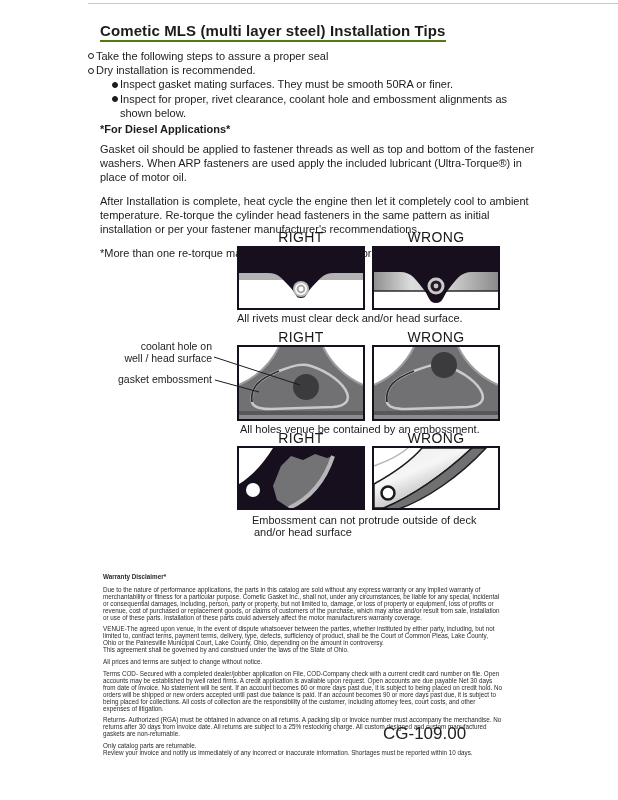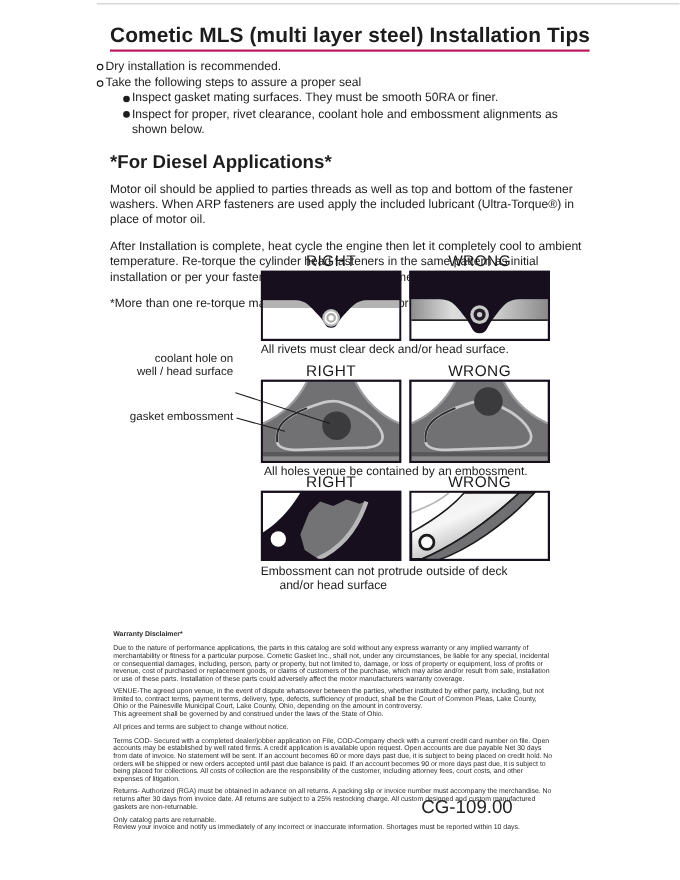--- a/index.html
+++ b/index.html
@@ -5,33 +5,33 @@
   html,body { margin:0; padding:0; background:#ffffff; }
   .page {
     position:relative; width:618px; height:800px; background:#ffffff;
     font-family:"Liberation Sans", sans-serif; color:#1c1c1c; overflow:hidden;
   }
   .topline { position:absolute; left:88px; top:3px; width:530px; height:1px; background:#c9c9c9; }
 
   
   .content { position:absolute; left:100px; top:22px; width:438px; }
   .doc-title {
-    display:inline-block; font-size:19px; font-weight:bold; letter-spacing:.1px;
-    border-bottom:2px solid #be185d; padding-bottom:1px;
+    display:inline-block; font-size:15px; font-weight:bold; letter-spacing:.1px;
+    border-bottom:2px solid #4d7c0f; padding-bottom:1px;
   }
   .bullets { margin-top:7px; margin-left:-12px; font-size:11px; line-height:14.2px; }
   .b-row { display:flex; }
   .b-marker { flex:none; width:8px; height:14.2px; position:relative; }
   .b-marker::before {
     content:""; position:absolute; left:0; top:4.4px; width:4px; height:4px;
     border:1px solid #1c1c1c; border-radius:50%;
   }
   .sub { margin-left:24px; }
   .sub .b-marker::before { width:4px; height:4px; background:#1c1c1c; top:4.8px; }
-  .h2 { margin-top:13px; font-size:17px; font-weight:bold; }
+  .h2 { margin-top:3px; font-size:11px; font-weight:bold; }
   .para { margin-top:7px; font-size:11px; line-height:14px; }
   .para.gap { margin-top:10px; }
 
   
   .dlabel { position:absolute; width:128px; text-align:center; font-size:14px; letter-spacing:.4px; color:#181818; }
   .panel  { position:absolute; display:block; }
   .dcaption { position:absolute; font-size:11px; color:#1c1c1c; }
   .callout { position:absolute; text-align:right; font-size:10.5px; line-height:11.6px; color:#1c1c1c; }
   .pointer-overlay { position:absolute; left:0; top:0; width:618px; height:800px; pointer-events:none; }
 
@@ -47,38 +47,38 @@
 
 <div class="page">
   <div class="topline"></div>
 
   <div class="content">
     <span class="doc-title">Cometic MLS (multi layer steel) Installation Tips</span>
 
     <div class="bullets">
       <div class="b-row">
         <span class="b-marker"></span>
+        <span>Take the following steps to assure a proper seal</span>
+      </div>
+      <div class="b-row">
+        <span class="b-marker"></span>
         <span>Dry installation is recommended.</span>
       </div>
-      <div class="b-row">
-        <span class="b-marker"></span>
-        <span>Take the following steps to assure a proper seal</span>
-      </div>
       <div class="b-row sub">
         <span class="b-marker"></span>
         <span>Inspect gasket mating surfaces.  They must be smooth 50RA or finer.</span>
       </div>
       <div class="b-row sub">
         <span class="b-marker"></span>
         <span>Inspect for proper, rivet clearance, coolant hole and embossment alignments as shown below.</span>
       </div>
     </div>
 
     <div class="h2">*For Diesel Applications*</div>
-    <div class="para">Motor oil should be applied to parties threads as well as top and bottom of the fastener washers. When ARP fasteners are used apply the included lubricant (Ultra-Torque®) in place of motor oil.</div>
+    <div class="para">Gasket oil should be applied to fastener threads as well as top and bottom of the fastener washers. When ARP fasteners are used apply the included lubricant (Ultra-Torque®) in place of motor oil.</div>
     <div class="para gap">After Installation is complete, heat cycle the engine then let it completely cool to ambient temperature. Re-torque the cylinder head fasteners in the same pattern as initial installation or per your fastener manufacturer's recommendations.</div>
     <div class="para gap">*More than one re-torque may be required to achieve proper fastener stretch*</div>
   </div>
 
   <div class="dlabel" style="left:237px; top:229px;">RIGHT</div>
   <div class="dlabel" style="left:372px; top:229px;">WRONG</div>
 
   <svg class="panel" style="left:237px; top:246px;" width="128" height="64" viewBox="0 0 128 64">
     <rect width="128" height="64" fill="#ffffff"></rect>
     <rect x="2" y="27" width="124" height="7" fill="#b3b3b3"></rect>
@@ -106,21 +106,21 @@
     <circle cx="64" cy="40" r="5.5" fill="#241a2a"></circle>
     <circle cx="64" cy="40" r="2.4" fill="#c9c9c9"></circle>
     <rect x="1" y="1" width="126" height="62" fill="none" stroke="#170f1d" stroke-width="2"></rect>
   </svg>
 
   <div class="dcaption" style="left:237px; top:312px;">All rivets must clear deck and/or head surface.</div>
 
   <div class="dlabel" style="left:237px; top:329px;">RIGHT</div>
   <div class="dlabel" style="left:372px; top:329px;">WRONG</div>
 
-  <div class="callout" style="left:102px; top:321px; width:110px;">
+  <div class="callout" style="left:102px; top:341px; width:110px;">
     <div>coolant hole on</div>
     <div>well / head surface</div>
   </div>
   <div class="callout" style="left:102px; top:374px; width:110px;">
     <div>gasket embossment</div>
   </div>
 
   <svg class="panel" style="left:237px; top:345px;" width="128" height="76" viewBox="0 0 128 76">
     <rect width="128" height="76" fill="#717174"></rect>
     <path d="M2,2 H42 C34,18 20,32 2,40 Z" fill="#ffffff"></path>
@@ -172,21 +172,21 @@
       </linearGradient>
     </defs>
     <rect width="128" height="64" fill="#ffffff"></rect>
     <path d="M2,20 C16,15 28,9 36,2" fill="none" stroke="#b5b5b5" stroke-width="1.5"></path>
     <path d="M50,2 H100 C72,28 40,50 12,62 H2 V38 C20,28 38,16 50,2 Z" fill="url(#grad-r3w)" stroke="#1b1b1b" stroke-width="1.5"></path>
     <path d="M100,2 H114 C88,30 54,54 24,64 L12,62 C40,50 72,28 100,2 Z" fill="#707073" stroke="#1b1b1b" stroke-width="1.5"></path>
     <circle cx="16" cy="47" r="6.5" fill="#ffffff" stroke="#1b1b1b" stroke-width="2.5"></circle>
     <rect x="1" y="1" width="126" height="62" fill="none" stroke="#170f1d" stroke-width="2"></rect>
   </svg>
 
-  <div class="dcaption" style="left:237px; top:514px;">Embossment can not protrude outside of deck</div>
+  <div class="dcaption" style="left:252px; top:514px;">Embossment can not protrude outside of deck</div>
   <div class="dcaption" style="left:254px; top:526px;text-align:center;">and/or head surface</div>
 
   <svg class="pointer-overlay">
     <line x1="214" y1="357" x2="300" y2="385" stroke="#1c1c1c" stroke-width="1"></line>
     <line x1="215" y1="380" x2="259" y2="392" stroke="#1c1c1c" stroke-width="1"></line>
   </svg>
 
   <div class="legal">
     <div class="lh">Warranty Disclaimer*</div>
     <p>Due to the nature of performance applications, the parts in this catalog are sold without any express warranty or any implied warranty of merchantability or fitness for a particular purpose.  Cometic Gasket Inc., shall not, under any circumstances, be liable for any special, incidental or consequential damages, including, person, party or property, but not limited to, damage, or loss of property or equipment, loss of profits or revenue, cost of purchased or replacement goods, or claims of customers of the purchase, which may arise and/or result from sale, installation or use of these parts.  Installation of these parts could adversely affect the motor manufacturers warranty coverage.</p>

